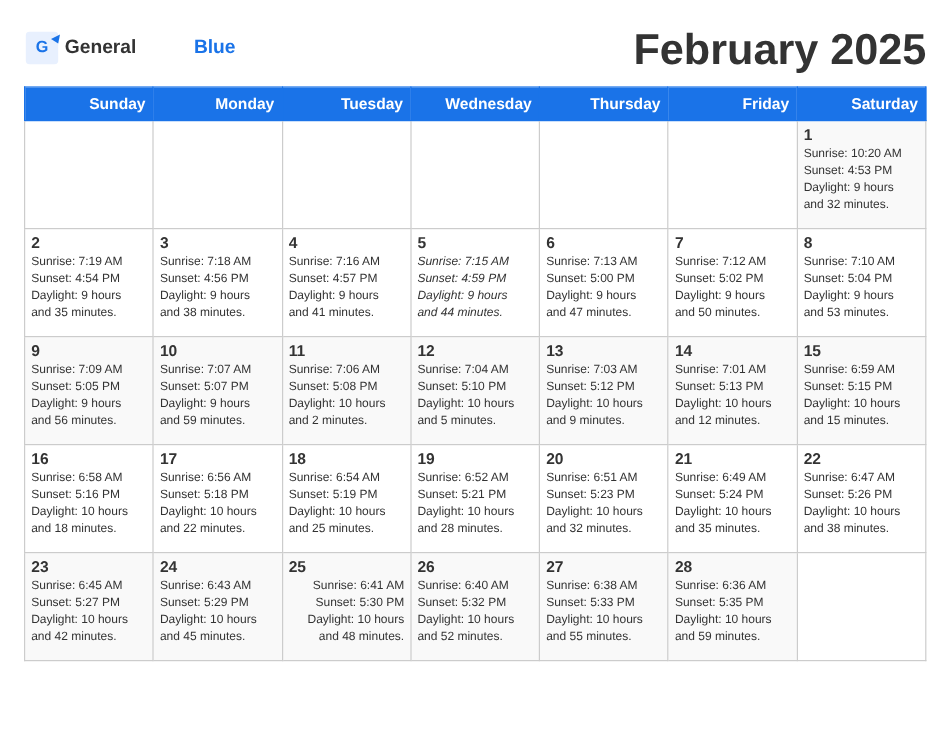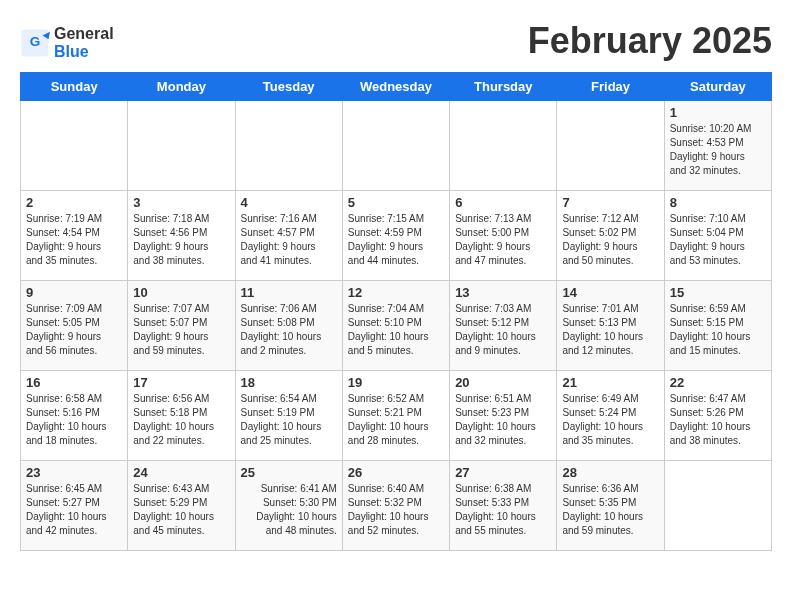--- a/index.html
+++ b/index.html
@@ -16,22 +16,22 @@
       align-items: flex-start;
       margin-bottom: 10px;
     }
     .logo {
       display: flex;
       align-items: center;
       margin-top: 5px;
     }
     .logo-text {
       display: flex;
-      flex-direction: column;
       line-height: 1.1;
+      gap: 48px;
     }
     .logo-general {
       font-size: 16px;
       font-weight: bold;
       color: #333;
     }
     .logo-blue {
       font-size: 16px;
       font-weight: bold;
       color: #1a73e8;
@@ -55,21 +55,21 @@
       color: #555;
     }
     table {
       width: 100%;
       border-collapse: collapse;
       table-layout: fixed;
     }
     thead tr th {
       background-color: #1a73e8;
       color: #fff;
-      text-align: center;
+      text-align: right;
       padding: 6px 6px;
       font-size: 13px;
       font-weight: bold;
       border: 1px solid #1a73e8;
     }
     tbody tr td {
       border: 1px solid #ccc;
       vertical-align: top;
       padding: 4px 5px;
       height: 90px;
@@ -159,21 +159,21 @@
         </td>
         <td>
           <span class="day-num">4</span>
           <div class="day-info" style="white-space: pre-line;">Sunrise: 7:16 AM
 Sunset: 4:57 PM
 Daylight: 9 hours
 and 41 minutes.</div>
         </td>
         <td>
           <span class="day-num">5</span>
-          <div class="day-info" style="white-space: pre-line;">Sunrise: 7:15 AM
+          <div class="day-info" style="white-space: pre-line; font-style: italic;">Sunrise: 7:15 AM
 Sunset: 4:59 PM
 Daylight: 9 hours
 and 44 minutes.</div>
         </td>
         <td>
           <span class="day-num">6</span>
           <div class="day-info" style="white-space: pre-line;">Sunrise: 7:13 AM
 Sunset: 5:00 PM
 Daylight: 9 hours
 and 47 minutes.</div>

